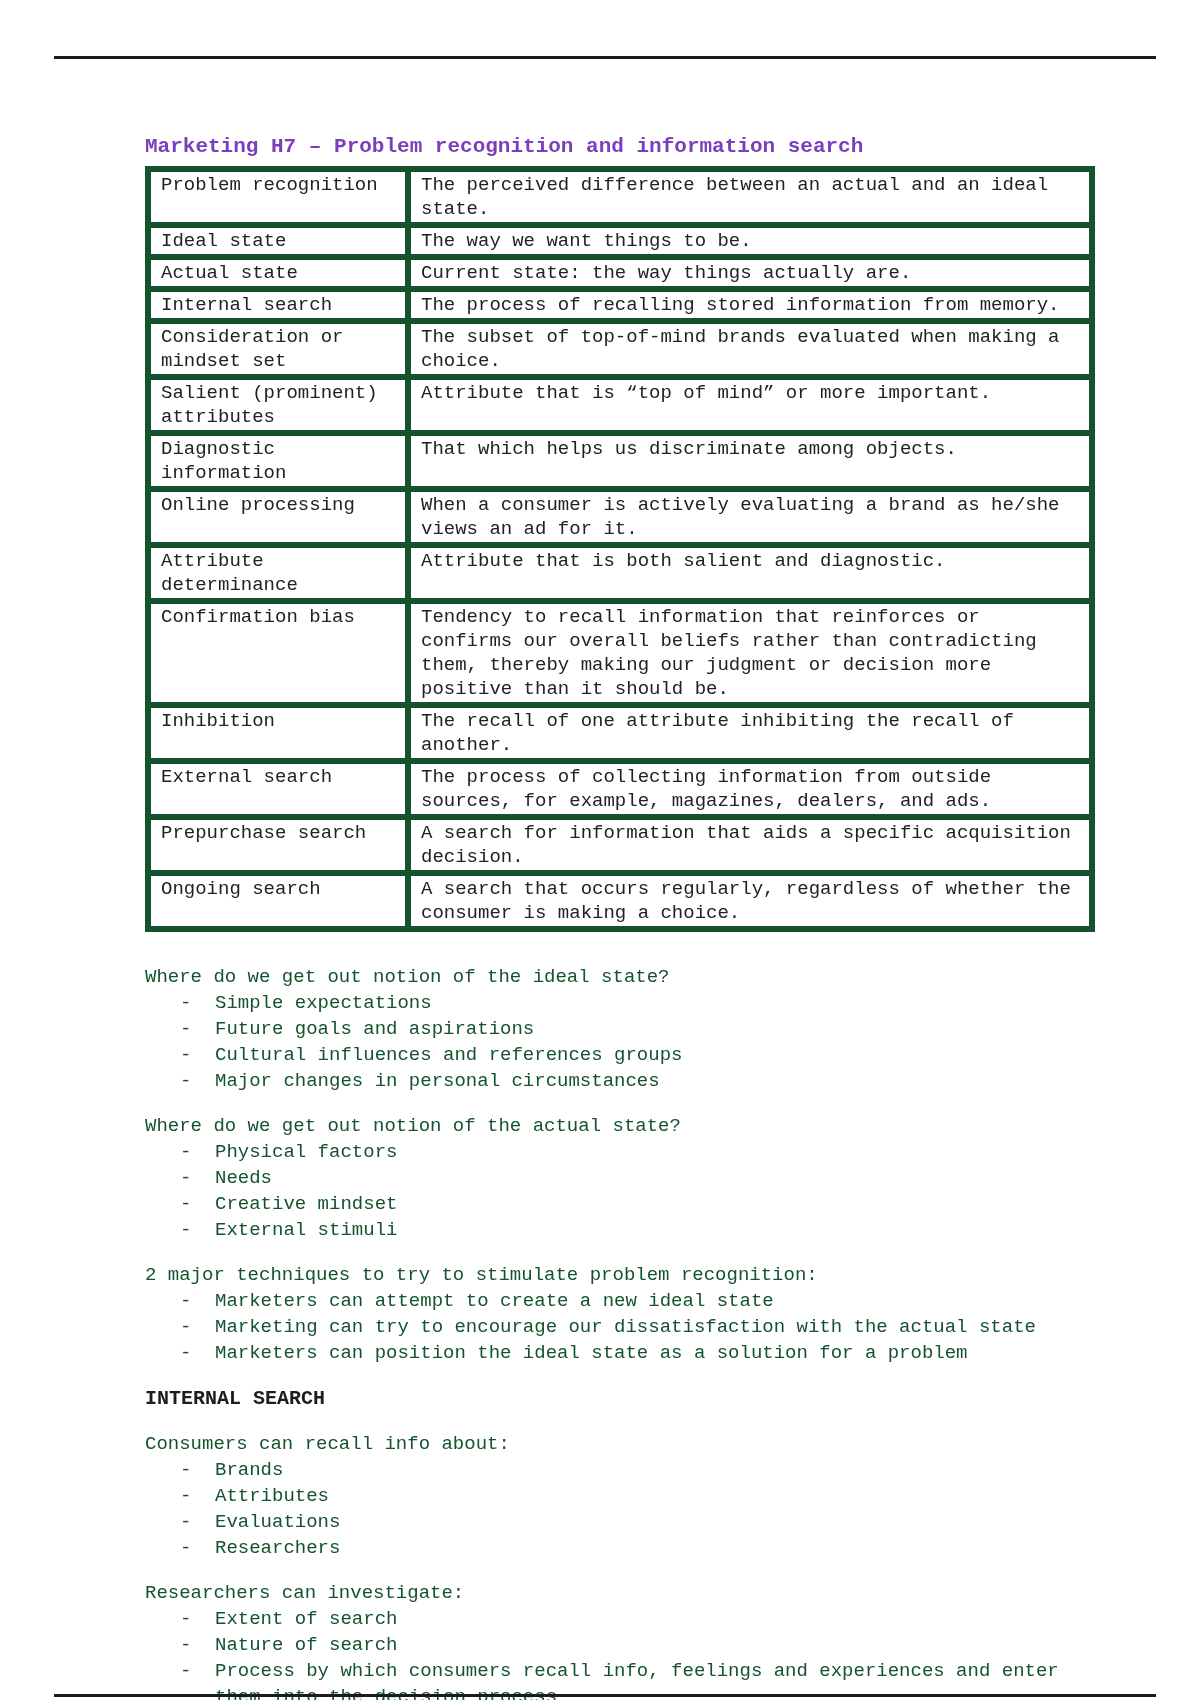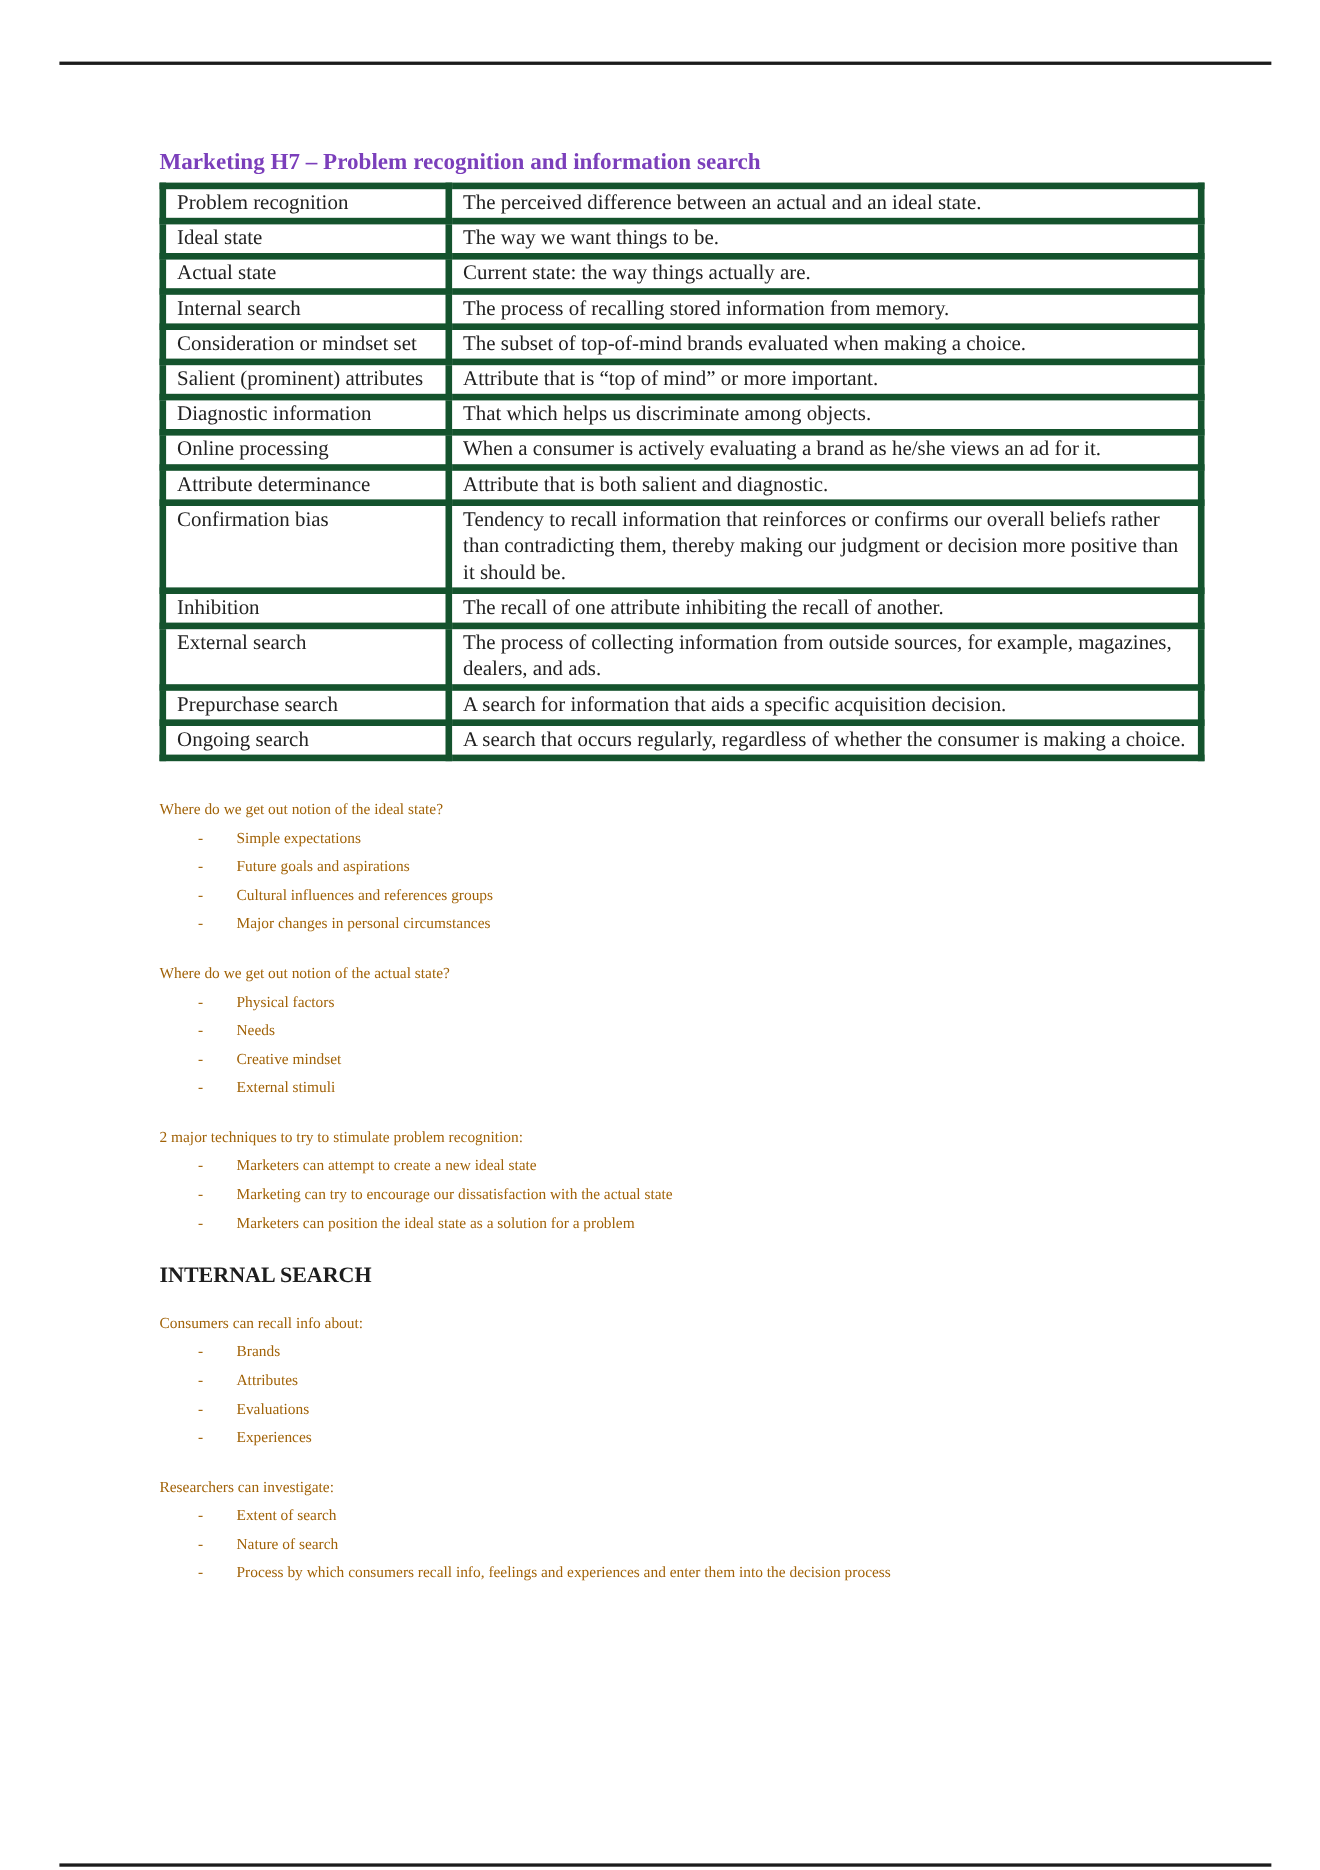--- a/index.html
+++ b/index.html
@@ -1,21 +1,21 @@
 <!DOCTYPE html>
 <html><head>
 <meta charset="utf-8">
 <style>
   html,body { margin:0; padding:0; background:#ffffff; }
   .page {
     position: relative;
     width: 1156px;
     height: 1700px;
     background: #ffffff;
-    font-family: Liberation Serif, serif;
+    font-family: Liberation Mono, monospace;
     color: #212121;
     overflow: hidden;
   }
   .rule {
     position: absolute;
     left: 54px;
     width: 1102px;
     height: 3px;
     background: #1b1b1b;
   }
@@ -41,23 +41,23 @@
     color: #222222;
   }
   table.glossary td {
     border: 6px solid #14532d;
     padding: 1px 10px;
     vertical-align: top;
   }
   td.term { width: 234px; }
   .block {
     margin: 19px 0 0 0;
-    font-size: 14px;
+    font-size: 19px;
     line-height: 26px;
-    color: #a16207;
+    color: #14532d;
   }
   .block.first { margin-top: 32px; }
   .lead { margin: 0; }
   ul.dash-list { list-style: none; margin: 0; padding: 0; }
   li.dash-item { display: flex; align-items: flex-start; }
   .dash {
     flex: 0 0 35px;
     margin-left: 35px;
     text-align: left;
   }
@@ -248,21 +248,21 @@
                 <span class="item-text">Attributes</span>
               </li>
 
               <li class="dash-item">
                 <span class="dash">-</span>
                 <span class="item-text">Evaluations</span>
               </li>
 
               <li class="dash-item">
                 <span class="dash">-</span>
-                <span class="item-text">Experiences</span>
+                <span class="item-text">Researchers</span>
               </li>
             </ul>
         </section>
 
         <section class="block">
           <p class="lead">Researchers can investigate:</p>
           <ul class="dash-list">
 
               <li class="dash-item">
                 <span class="dash">-</span>

